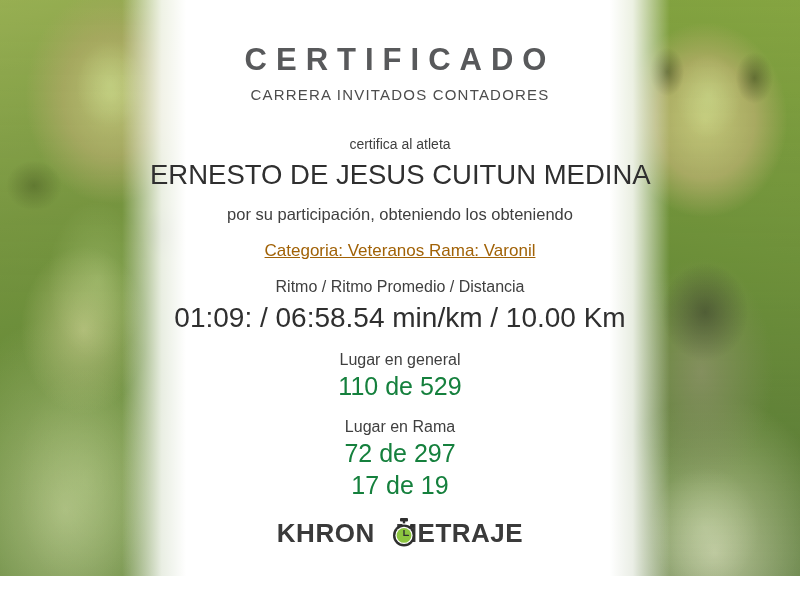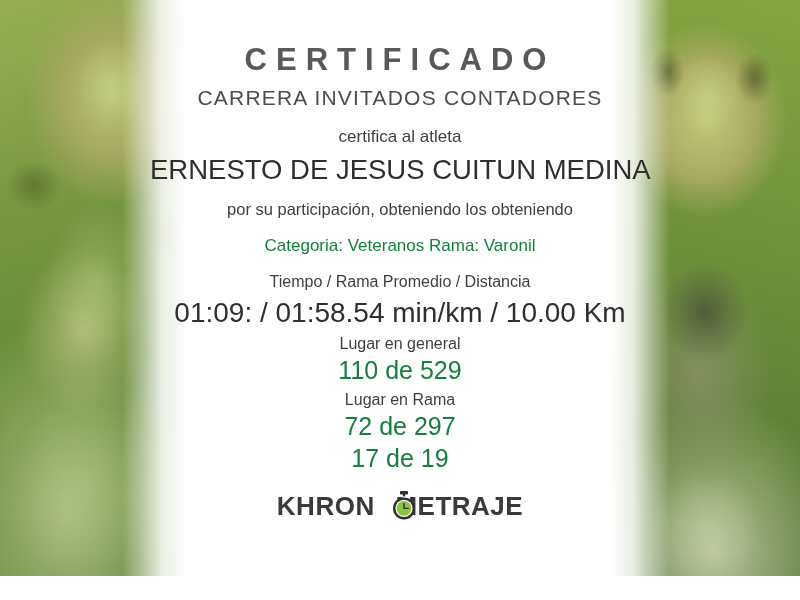--- a/index.html
+++ b/index.html
@@ -126,59 +126,60 @@
   .title {
     margin-top: 42px;
     font-size: 31px;
     font-weight: bold;
     letter-spacing: 9px;
     color: #58595b;
     font-family: "Liberation Sans", sans-serif;
   }
   .subtitle {
     margin-top: 8px;
-    font-size: 21px;
+    font-size: 15px;
     letter-spacing: 1.2px;
     color: #4d4d4d;
   }
   .lead {
-    margin-top: 17px;
-    font-size: 17px;
+    margin-top: 33px;
+    font-size: 14px;
     color: #3f3f3f;
   }
   .athlete {
     margin-top: 7px;
     font-size: 27.5px;
     font-weight: normal;
     color: #2f2f2f;
     white-space: nowrap;
   }
   .participation {
     margin-top: 14px;
     font-size: 16.5px;
     color: #3f3f3f;
   }
   .category {
     margin-top: 17px;
     font-size: 17px;
-    color: #15803d;
+    color: #a16207;
+    text-decoration: underline;
   }
   .metrics-label {
     margin-top: 17px;
     font-size: 16px;
     color: #3f3f3f;
   }
   .metrics-value {
     margin-top: 6px;
     font-size: 28px;
     color: #2f2f2f;
     white-space: nowrap;
   }
   .place-label {
-    margin-top: 6px;
+    margin-top: 17px;
     font-size: 16px;
     color: #3f3f3f;
   }
   .place-value {
     margin-top: 3px;
     font-size: 25px;
     color: #15803d;
   }
   .issued {
     margin-top: 21px;
@@ -239,22 +240,22 @@
 
   <div class="content">
 
     <div class="title">CERTIFICADO</div>
     <div class="subtitle">CARRERA INVITADOS CONTADORES</div>
     <div class="lead">certifica al atleta</div>
     <div class="athlete">ERNESTO DE JESUS CUITUN MEDINA</div>
     <div class="participation">por su participación, obteniendo los obteniendo</div>
     <div class="category">Categoria: Veteranos Rama: Varonil</div>
 
-    <div class="metrics-label">Tiempo / Rama Promedio / Distancia</div>
-    <div class="metrics-value">01:09: / 01:58.54 min/km / 10.00 Km</div>
+    <div class="metrics-label">Ritmo / Ritmo Promedio / Distancia</div>
+    <div class="metrics-value">01:09: / 06:58.54 min/km / 10.00 Km</div>
 
     <div class="place-label">Lugar en general</div>
     <div class="place-value">110 de 529</div>
 
     <div class="place-label">Lugar en Rama</div>
     <div class="place-value">72 de 297</div>
 
     <div class="place-value">17 de 19</div>
 
 

